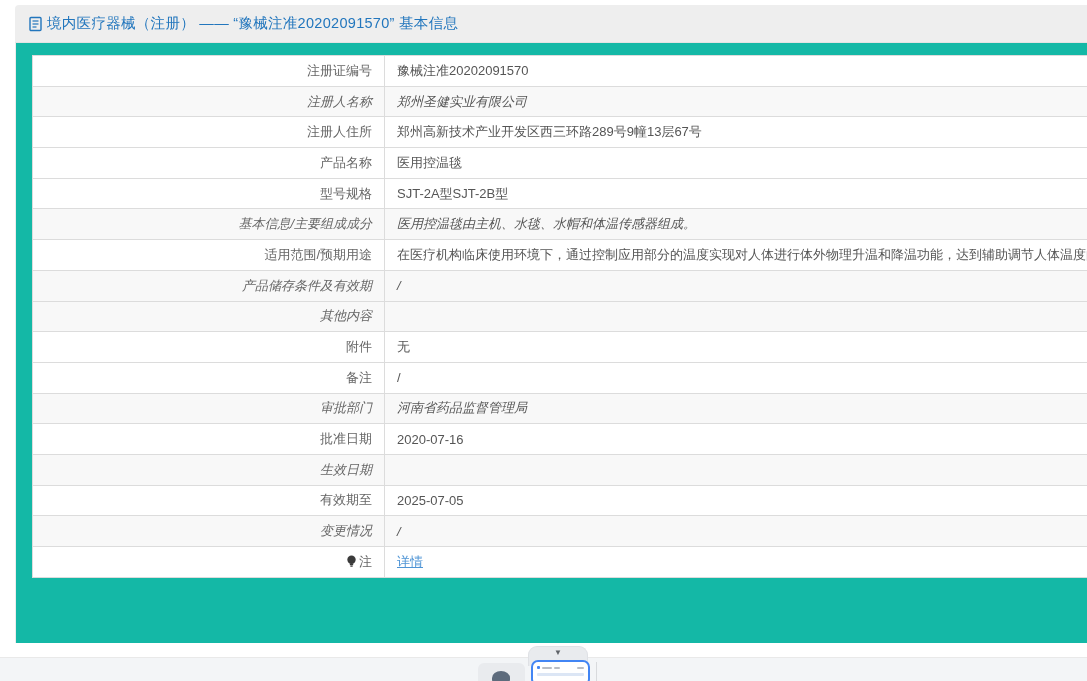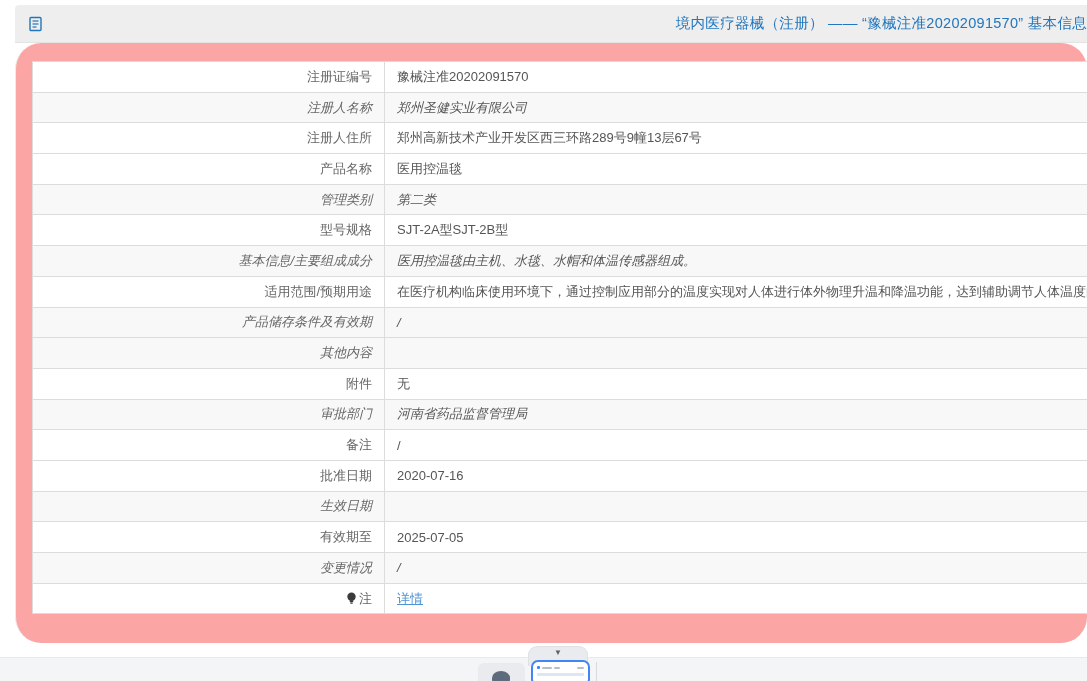--- a/index.html
+++ b/index.html
@@ -15,39 +15,37 @@
     left: 15px; top: 5px; right: 0;
   }
   .panel-header {
     background: #eeeeee;
     border-radius: 4px 0 0 0;
     height: 38px;
     display: flex;
     align-items: center;
     padding-left: 13px;
     border-bottom: 1px solid #e3e3e3;
-    justify-content: space-between;
   }
   .panel-header .doc-icon {
     display: inline-flex;
     margin-right: 4px;
     position: relative;
     top: 0px;
   }
   .panel-title {
     color: #2276bd;
     font-size: 14.5px;
     letter-spacing: 0.3px;
   }
   .panel-body {
     border-left: 1px solid #ececec;
-    padding: 18px 0 0 16px;
+    padding: 12px 0 0 16px;
     min-height: 600px;
-    background: #fca5a5;
-    border-radius: 26px;
+    background: #14b8a6;
   }
   table.reg-table {
     border-collapse: collapse;
     width: 100%;
     table-layout: fixed;
   }
   table.reg-table tr { background: #ffffff; }
   table.reg-table tr.even { background: #f8f8f8; font-style: italic; }
   table.reg-table td {
     border: 1px solid #dcdcdc;
@@ -194,26 +192,20 @@
       <span>注册人住所</span>
     </td>
     <td class="value-cell">郑州高新技术产业开发区西三环路289号9幢13层67号</td>
   </tr>
           <tr class="reg-row">
     <td class="label-cell">
       <span>产品名称</span>
     </td>
     <td class="value-cell">医用控温毯</td>
   </tr>
-          <tr class="reg-row even">
-    <td class="label-cell">
-      <span>管理类别</span>
-    </td>
-    <td class="value-cell">第二类</td>
-  </tr>
           <tr class="reg-row">
     <td class="label-cell">
       <span>型号规格</span>
     </td>
     <td class="value-cell">SJT-2A型SJT-2B型</td>
   </tr>
           <tr class="reg-row even">
     <td class="label-cell">
       <span>基本信息/主要组成成分</span>
     </td>
@@ -236,31 +228,31 @@
       <span>其他内容</span>
     </td>
     <td class="value-cell"></td>
   </tr>
           <tr class="reg-row">
     <td class="label-cell">
       <span>附件</span>
     </td>
     <td class="value-cell">无</td>
   </tr>
+          <tr class="reg-row">
+    <td class="label-cell">
+      <span>备注</span>
+    </td>
+    <td class="value-cell">/</td>
+  </tr>
           <tr class="reg-row even">
     <td class="label-cell">
       <span>审批部门</span>
     </td>
     <td class="value-cell">河南省药品监督管理局</td>
-  </tr>
-          <tr class="reg-row">
-    <td class="label-cell">
-      <span>备注</span>
-    </td>
-    <td class="value-cell">/</td>
   </tr>
           <tr class="reg-row">
     <td class="label-cell">
       <span>批准日期</span>
     </td>
     <td class="value-cell">2020-07-16</td>
   </tr>
           <tr class="reg-row even">
     <td class="label-cell">
       <span>生效日期</span>

